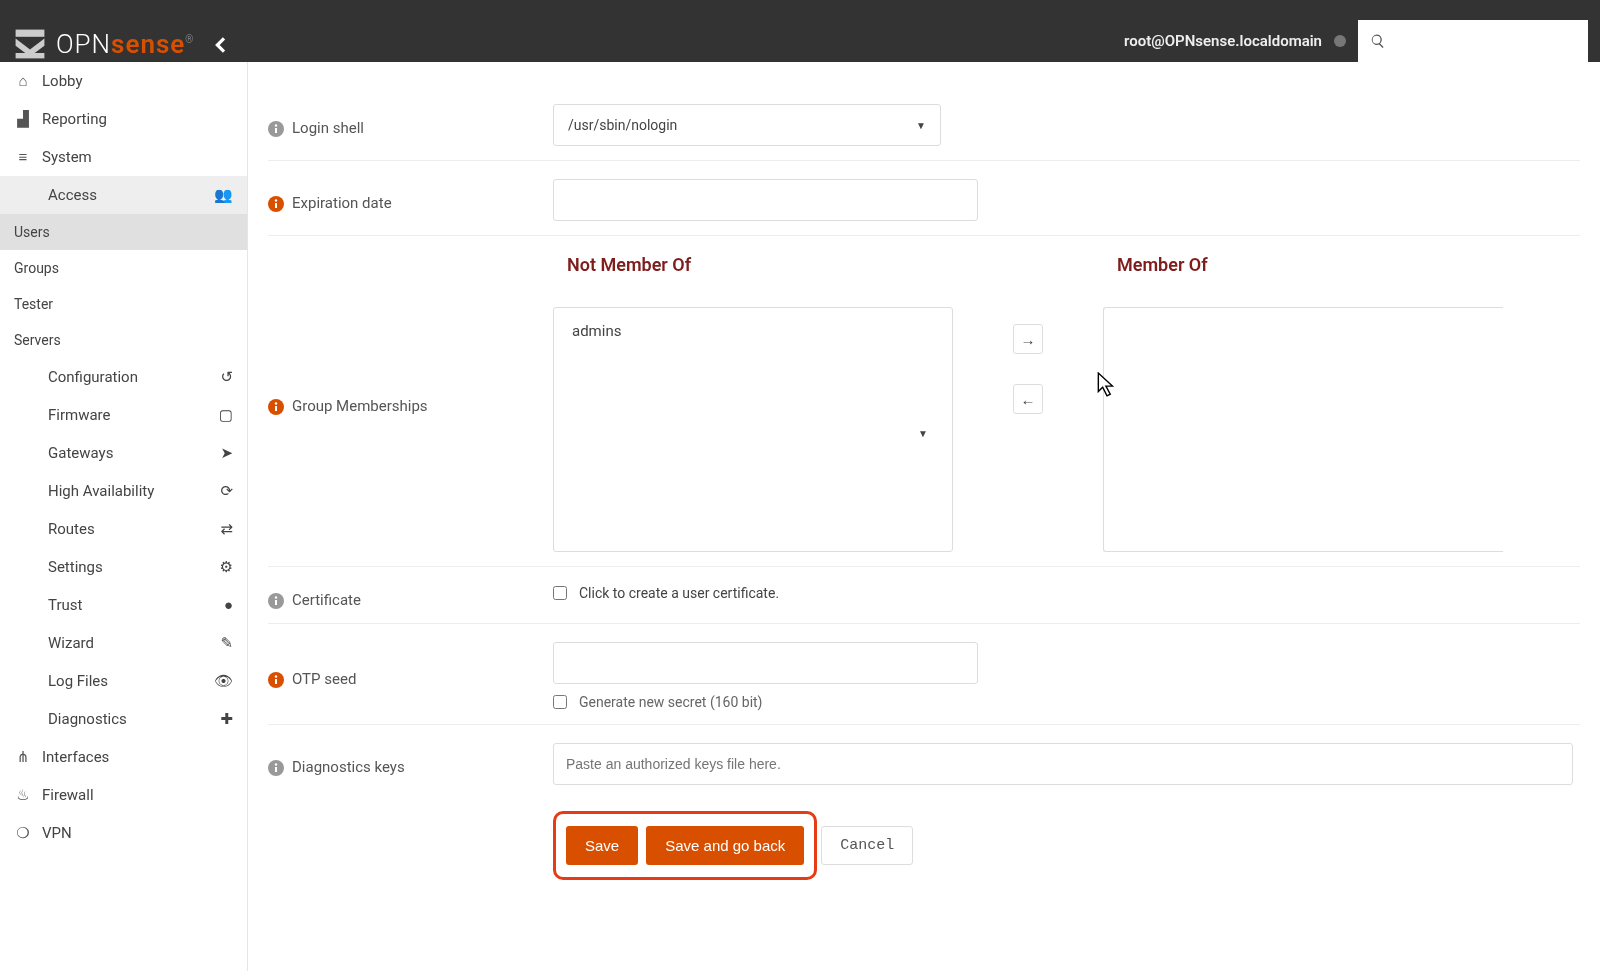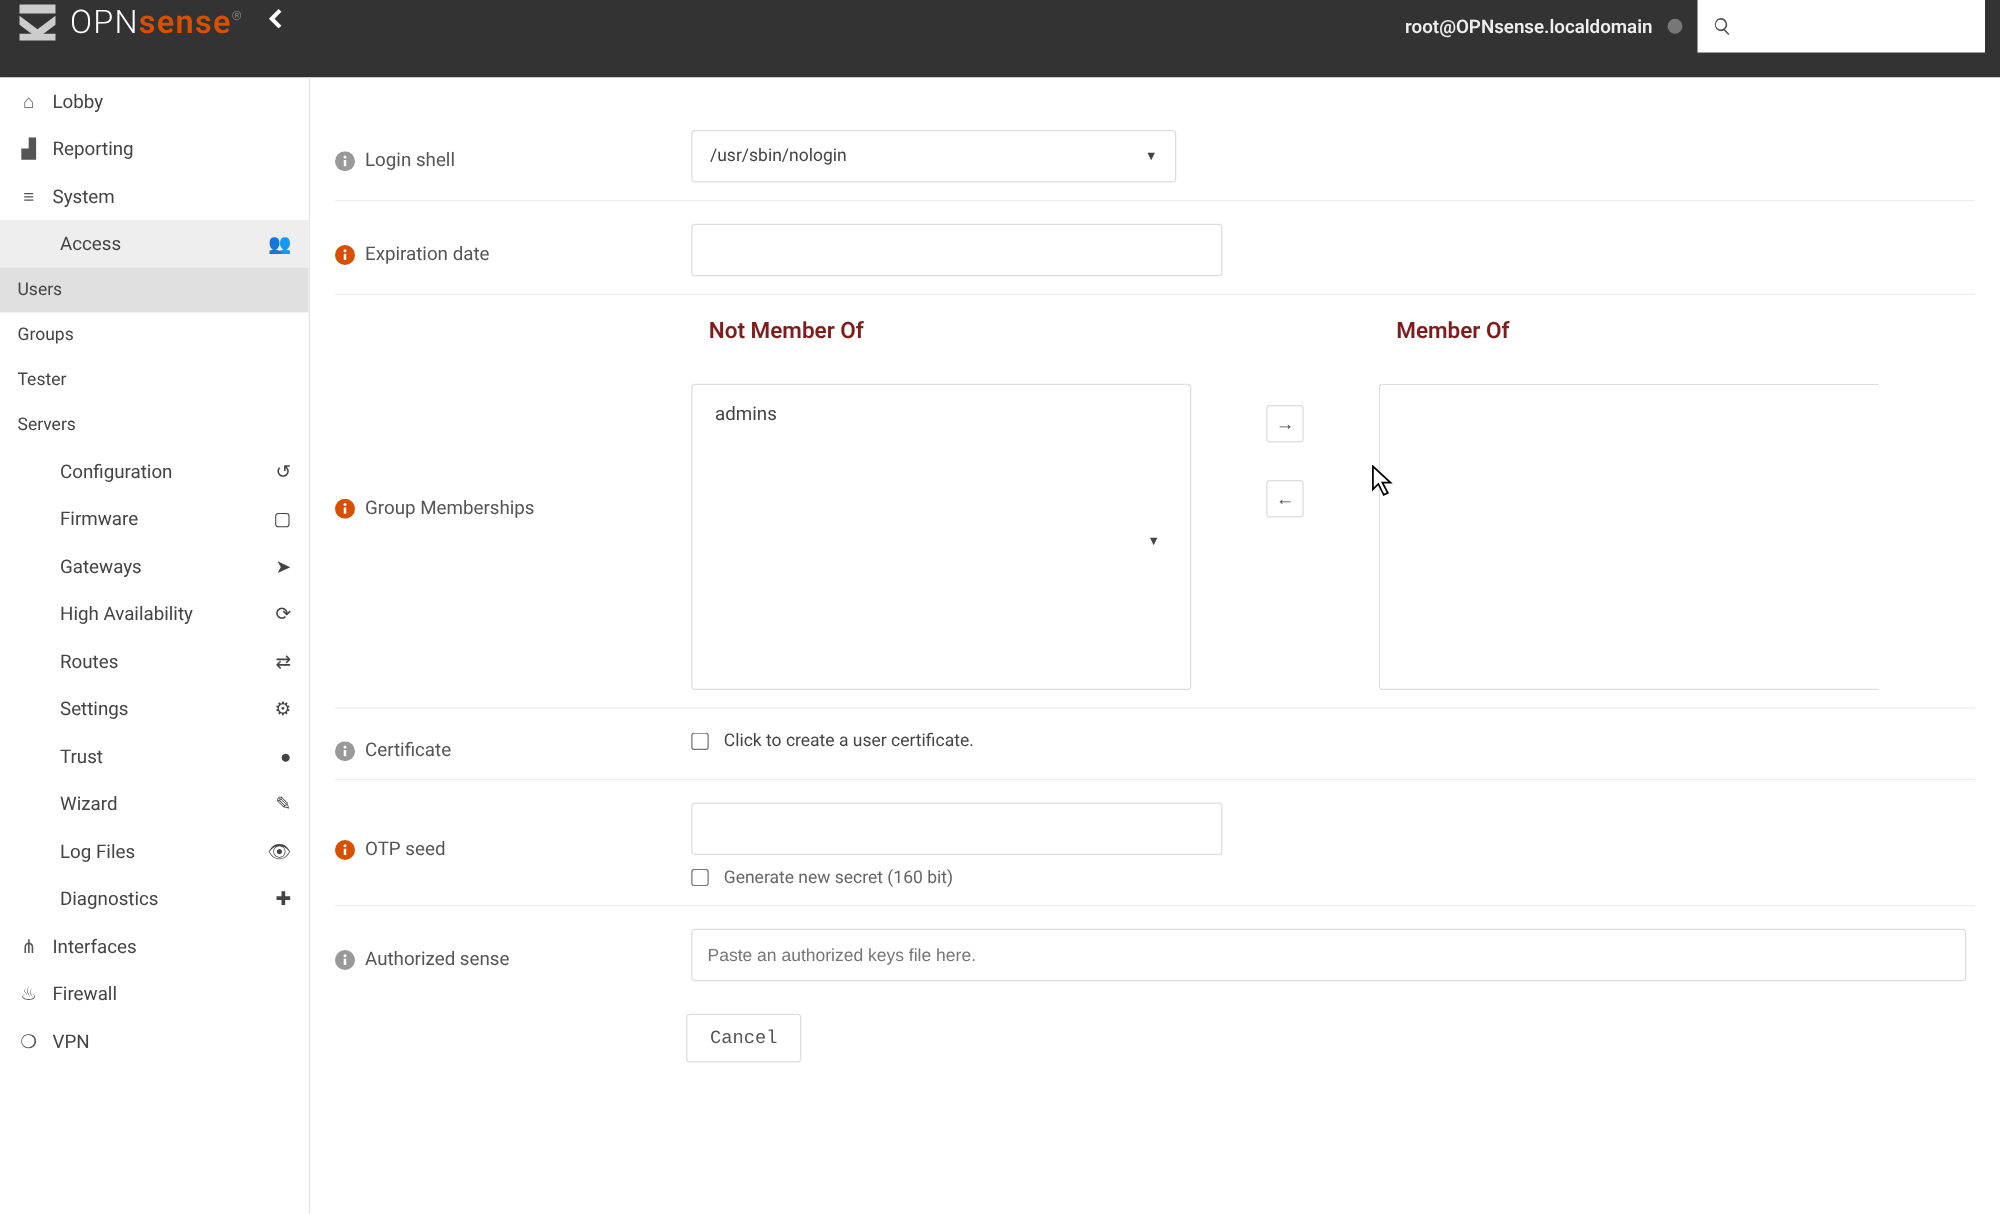--- a/index.html
+++ b/index.html
@@ -1,18 +1,18 @@
 <!DOCTYPE html>
 <html><head>
 <meta charset="utf-8">
 <style>
 * { box-sizing: border-box; margin: 0; padding: 0; }
 body { font-family: -apple-system, BlinkMacSystemFont, "Segoe UI", Roboto, sans-serif; font-size: 14px; color: #444; background: #fff; overflow: hidden; }
 
-.topbar { height: 62px; background: #333; display: flex; align-items: flex-start; padding: 0 12px; }
+.topbar { height: 62px; background: #333; display: flex; align-items: flex-end; padding: 0 12px; }
 .logo { display: flex; align-items: center; gap: 8px; }
 .logo-icon { width: 36px; height: 36px; }
 .logo-text { font-size: 26px; font-weight: 300; color: #fff; letter-spacing: 1px; }
 .logo-text .orange { color: #d94f00; font-weight: 600; }
 .logo-reg { color: #999; font-size: 10px; vertical-align: super; }
 .collapse-btn { color: #fff; font-size: 20px; margin-left: 12px; cursor: pointer; padding: 4px 8px; }
 .topbar-right { margin-left: auto; display: flex; align-items: center; gap: 12px; }
 .user-label { color: #eee; font-size: 15px; font-weight: 600; }
 .status-dot { width: 12px; height: 12px; border-radius: 50%; background: #777; }
 .search-box { background: #fff; height: 42px; display: flex; align-items: center; padding: 0 12px; width: 230px; }
@@ -279,28 +279,32 @@
       </div>
     </div>
 
     <div class="form-row noborder textarea-row">
       <div class="form-label">
         <svg class="info-icon" viewBox="0 0 16 16">
             <circle cx="8" cy="8" r="8"></circle>
             <rect x="7" y="7" width="2" height="5" fill="#fff"></rect>
             <circle cx="8" cy="4.5" r="1.2" fill="#fff"></circle>
           </svg>
-        <span>Authorized sense</span>
+        <span>Diagnostics keys</span>
       </div>
       <div class="form-field">
         <input class="text-input" type="text" placeholder="Paste an authorized keys file here." style="">
       </div>
     </div>
 
     <div class="btn-row">
+      <div class="highlight-box">
+        <button class="btn btn-primary" type="button">Save</button>
+        <button class="btn btn-primary" type="button">Save and go back</button>
+      </div>
       <button class="btn btn-default" type="button" style="margin-left:-4px;font-family:Liberation Mono, monospace;">Cancel</button>
     </div>
 
   </div>
 </div>
 
 <svg class="cursor" style="left:1096px; top:372px;" width="22" height="26" viewBox="0 0 20 24">
     <path d="M2 1 L2 18 L6 14 L10 22 L13 20.5 L9 13 L15 13 Z" fill="#fff" stroke="#000" stroke-width="1.3"></path>
   </svg>
 

